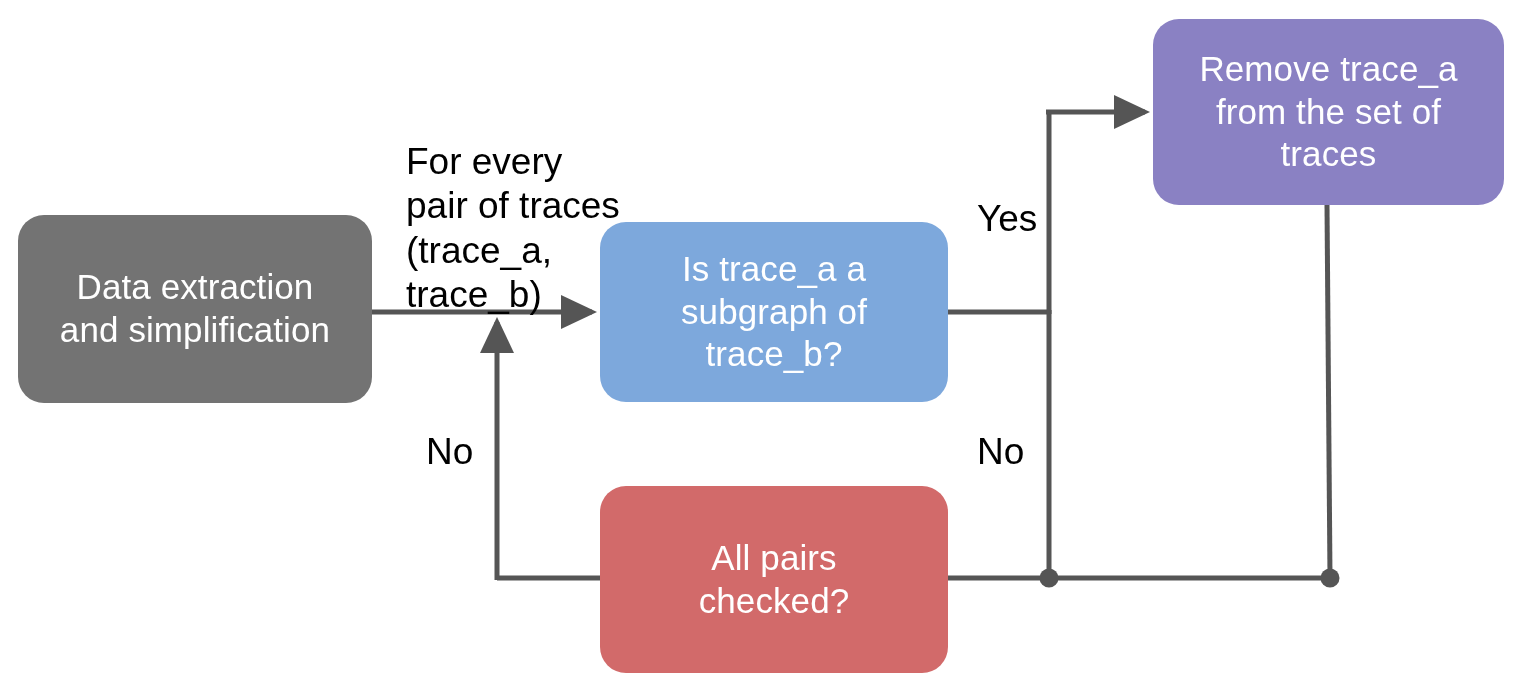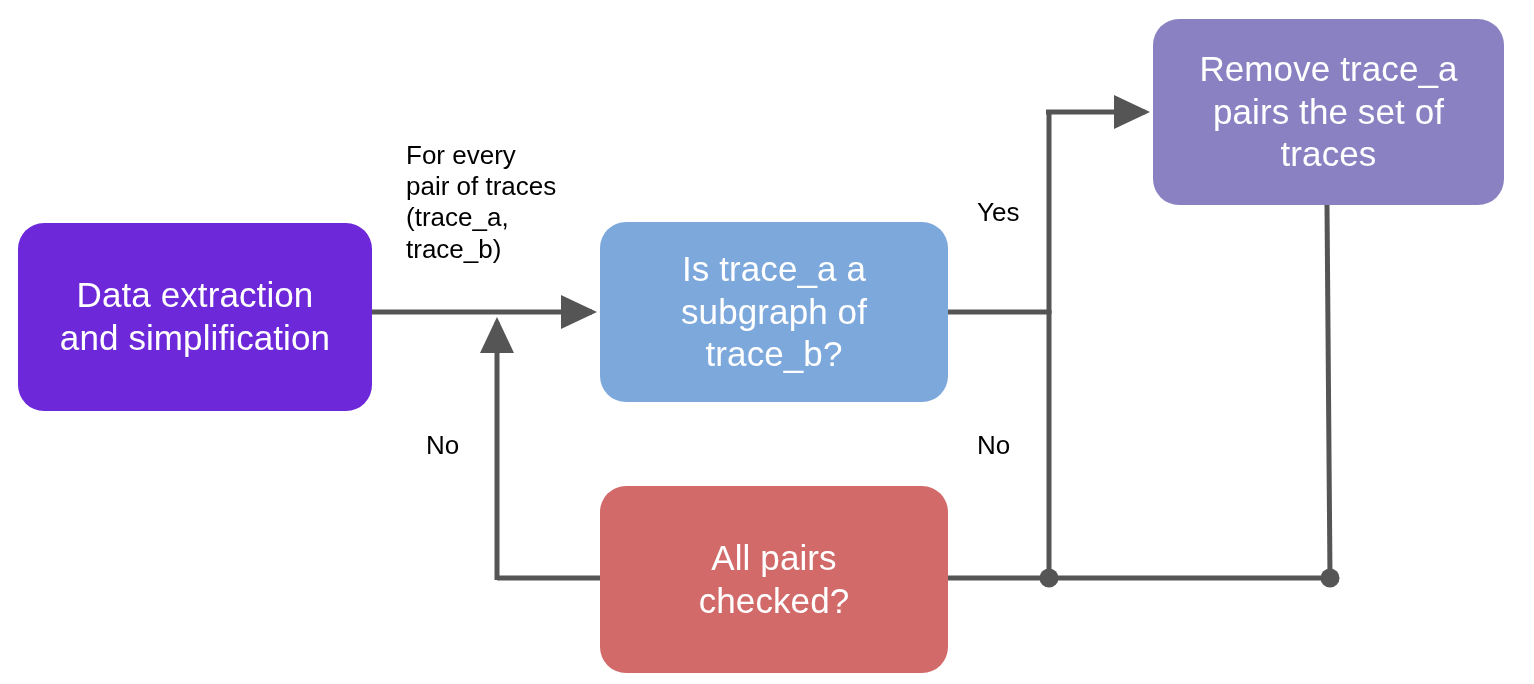--- a/index.html
+++ b/index.html
@@ -61,21 +61,21 @@
   }
   #node-allpairs {
     left: 600px;
     top: 486px;
     width: 348px;
     height: 187px;
   }
   .edge-label {
     position: absolute;
     color: #000000;
-    font-size: 26px;
+    font-size: 37px;
     line-height: 1.2;
     white-space: pre-line;
     z-index: 3;
   }
   #label-forevery {
     left: 406px;
     top: 140px;
     text-align: left;
   }
   #label-yes {
@@ -122,29 +122,29 @@
       <line x1="600" y1="578" x2="497" y2="578"></line>
       <line x1="497" y1="580" x2="497" y2="322" marker-end="url(#arrowhead)"></line>
     </g>
 
     <g fill="#555555" stroke="none">
       <circle cx="1049" cy="578" r="9.5"></circle>
       <circle cx="1330" cy="578" r="9.5"></circle>
     </g>
   </svg>
 
-  <div class="node" id="node-extraction" style="background: #6d28d9; margin-top: 8px;">Data extraction
+  <div class="node" id="node-extraction" style="background: #737373;">Data extraction
 and simplification</div>
 
   <div class="node" id="node-subgraph" style="background: rgb(125, 168, 220);">Is trace_a a
 subgraph of
 trace_b?</div>
 
   <div class="node" id="node-remove" style="background: rgb(138, 129, 195);">Remove trace_a
-pairs the set of
+from the set of
 traces</div>
 
   <div class="node" id="node-allpairs" style="background: rgb(210, 106, 106);">All pairs
 checked?</div>
 
   <div class="edge-label" id="label-forevery">For every
 pair of traces
 (trace_a,
 trace_b)</div>
 

